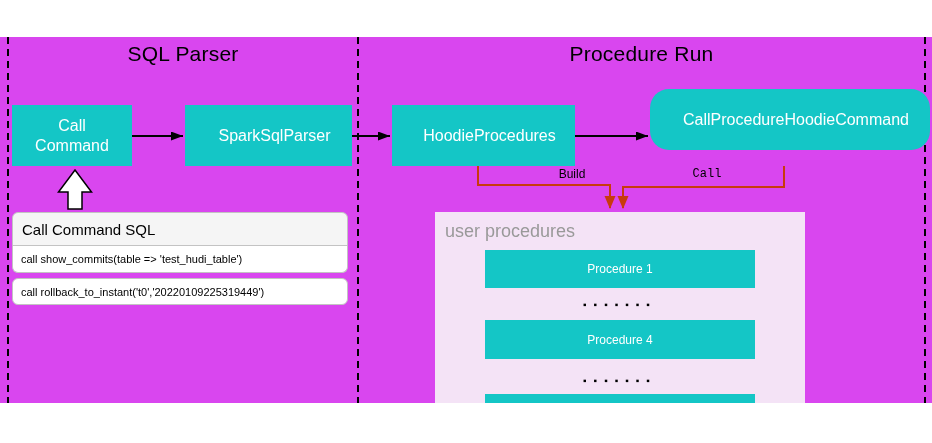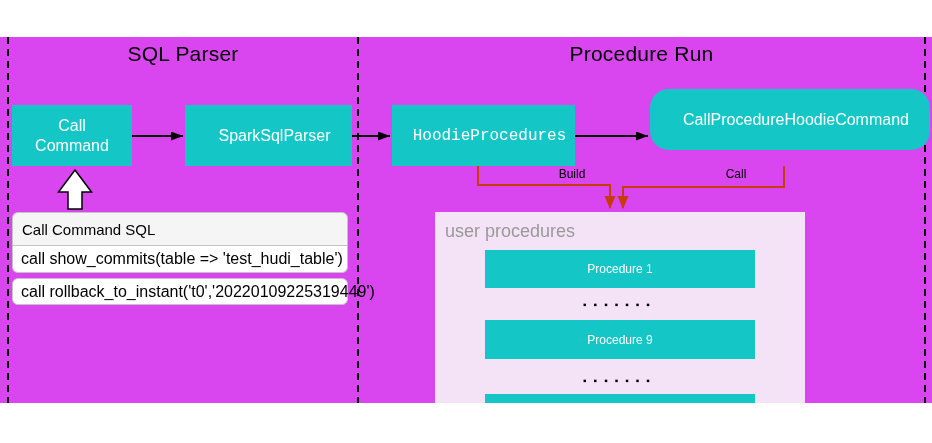--- a/index.html
+++ b/index.html
@@ -15,37 +15,37 @@
   }
   .lane-title.sql{left:8px;width:350px;}
   .lane-title.proc{left:358px;width:567px;}
   .node{
     position:absolute;background:var(--node-fill,#14c6c6);color:var(--node-text,#fff);
     display:flex;align-items:center;justify-content:center;text-align:center;
     font-size:16px;line-height:1.25;padding-left:12px;
   }
   .node.call-command{left:12px;top:68px;width:120px;height:61px;padding:0 17px;box-sizing:border-box;}
   .node.spark{left:185px;top:68px;width:155px;height:61px;}
-  .node.hoodie{left:392px;top:68px;width:171px;height:61px;font-family:Liberation Mono, monospace;}
+  .node.hoodie{left:392px;top:68px;width:171px;height:61px;}
   .node.cphc{left:650px;top:52px;width:268px;height:61px;border-radius:19px;}
   .edge-label{
     position:absolute;top:130px;width:80px;text-align:center;font-size:12px;color:#000;
   }
   .edge-label.build{left:532px;}
-  .edge-label.call{left:696px;}
+  .edge-label.call{left:667px;font-family:Liberation Mono, monospace;}
   .sql-table{position:absolute;left:12px;top:175px;width:336px;}
   .sql-header{
     box-sizing:border-box;width:336px;height:27px;background:var(--table-header-bg,#f5f5f5);
     border:1px solid var(--border-gray,#c3c3c3);border-radius:6px 6px 0 0;
     font-size:15px;color:#000;display:flex;align-items:center;padding:16px 9px;
   }
   .sql-row{
     box-sizing:border-box;width:336px;height:27px;background:#fff;
     border:1px solid var(--border-gray,#c3c3c3);
-    font-size:16px;color:#000;display:flex;align-items:center;padding:0 8px;
+    font-size:11px;color:#000;display:flex;align-items:center;padding:0 8px;
     white-space:nowrap;
   }
   .sql-row.r1{border-top:none;border-radius:0 0 6px 6px;}
   .sql-row.r2{margin-top:5px;border-radius:6px;}
   .proc-container{
     position:absolute;left:435px;top:175px;width:370px;height:240px;
     background:var(--container-purple,#f4e3f6);
   }
   .proc-container .container-label{
     position:absolute;left:10px;top:9px;font-size:18px;color:#999;
@@ -108,18 +108,18 @@
   <div class="sql-table">
     <div class="sql-header">Call Command SQL</div>
     <div class="sql-row r1">call show_commits(table =&gt; 'test_hudi_table')</div>
     <div class="sql-row r2">call rollback_to_instant('t0','20220109225319449')</div>
   </div>
 
   <div class="proc-container">
     <div class="container-label">user procedures</div>
     <div class="proc-node p1">Procedure 1</div>
     <div class="dots d1">▪▪▪▪▪▪▪</div>
-    <div class="proc-node p2">Procedure 9</div>
+    <div class="proc-node p2">Procedure 4</div>
     <div class="dots d2">▪▪▪▪▪▪▪</div>
     <div class="proc-node pn">Procedure N</div>
   </div>
 
 </div>
 
 </body></html>

